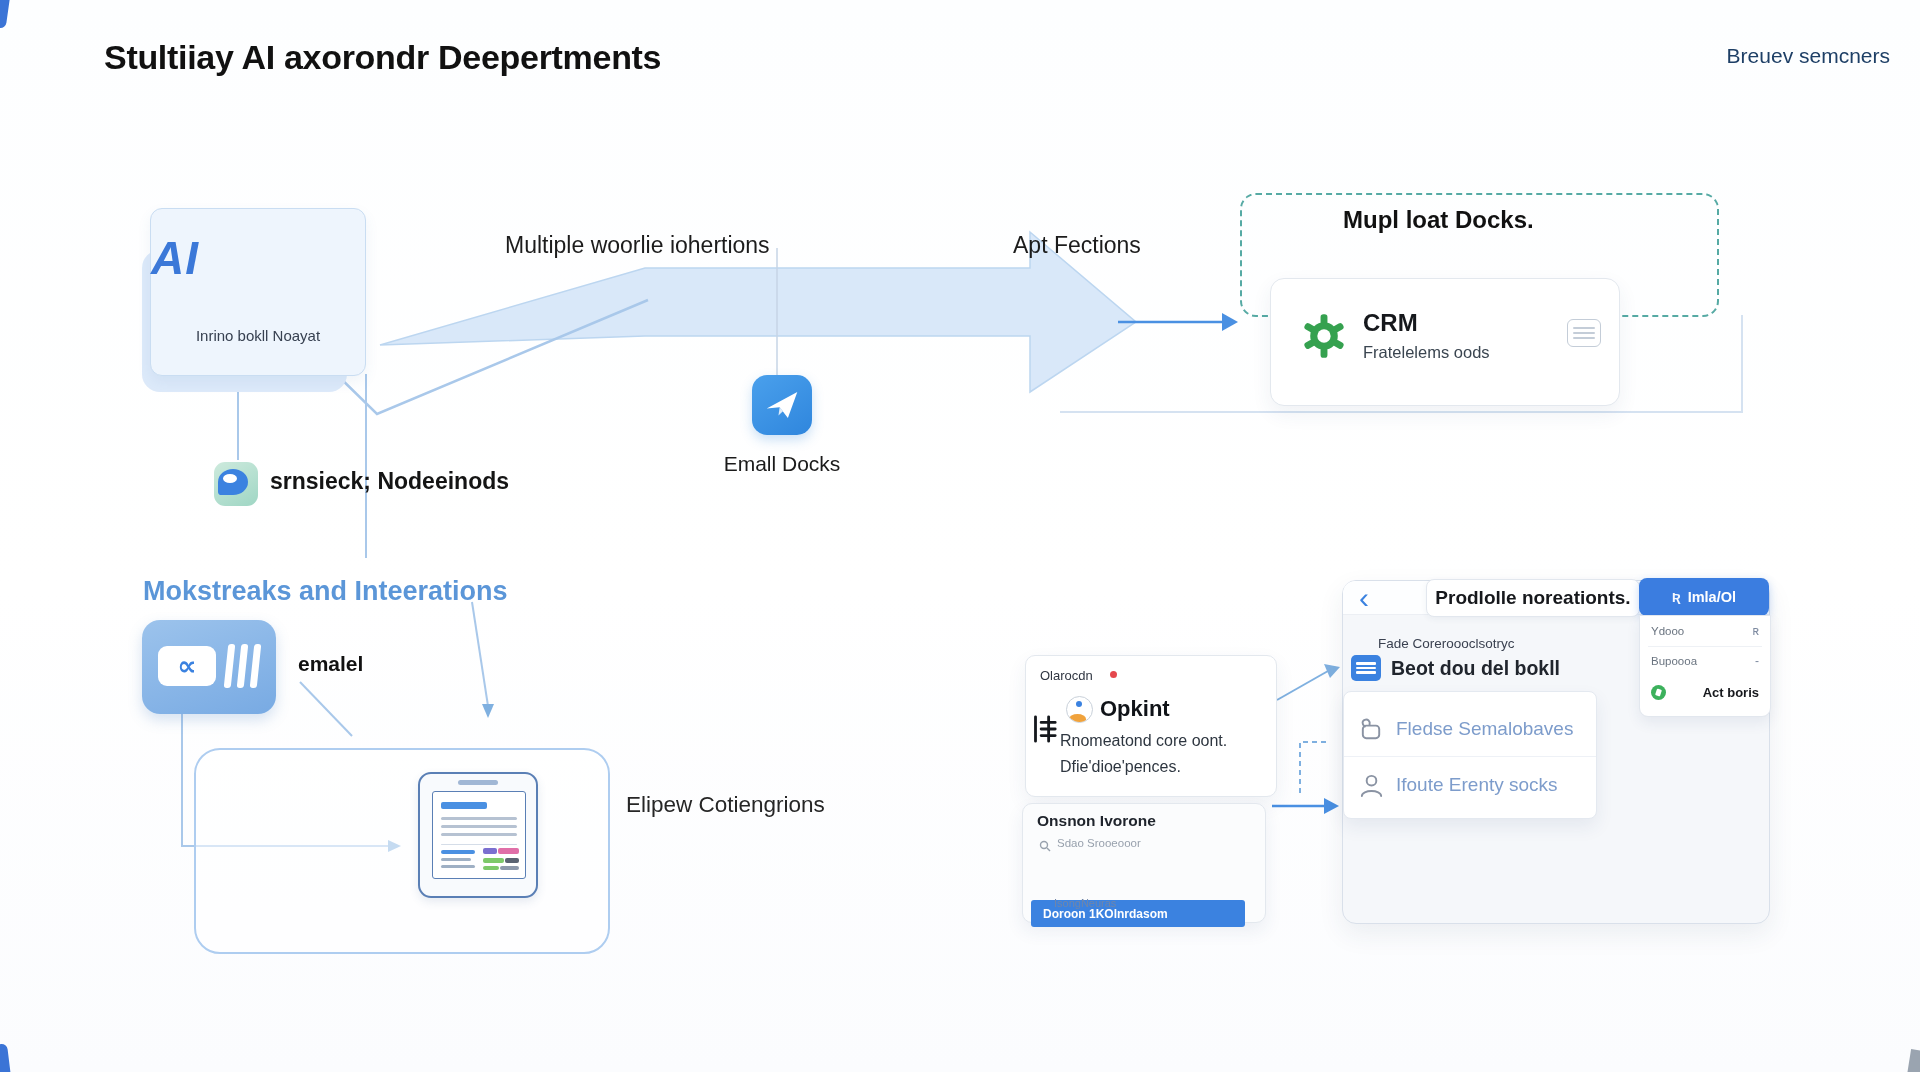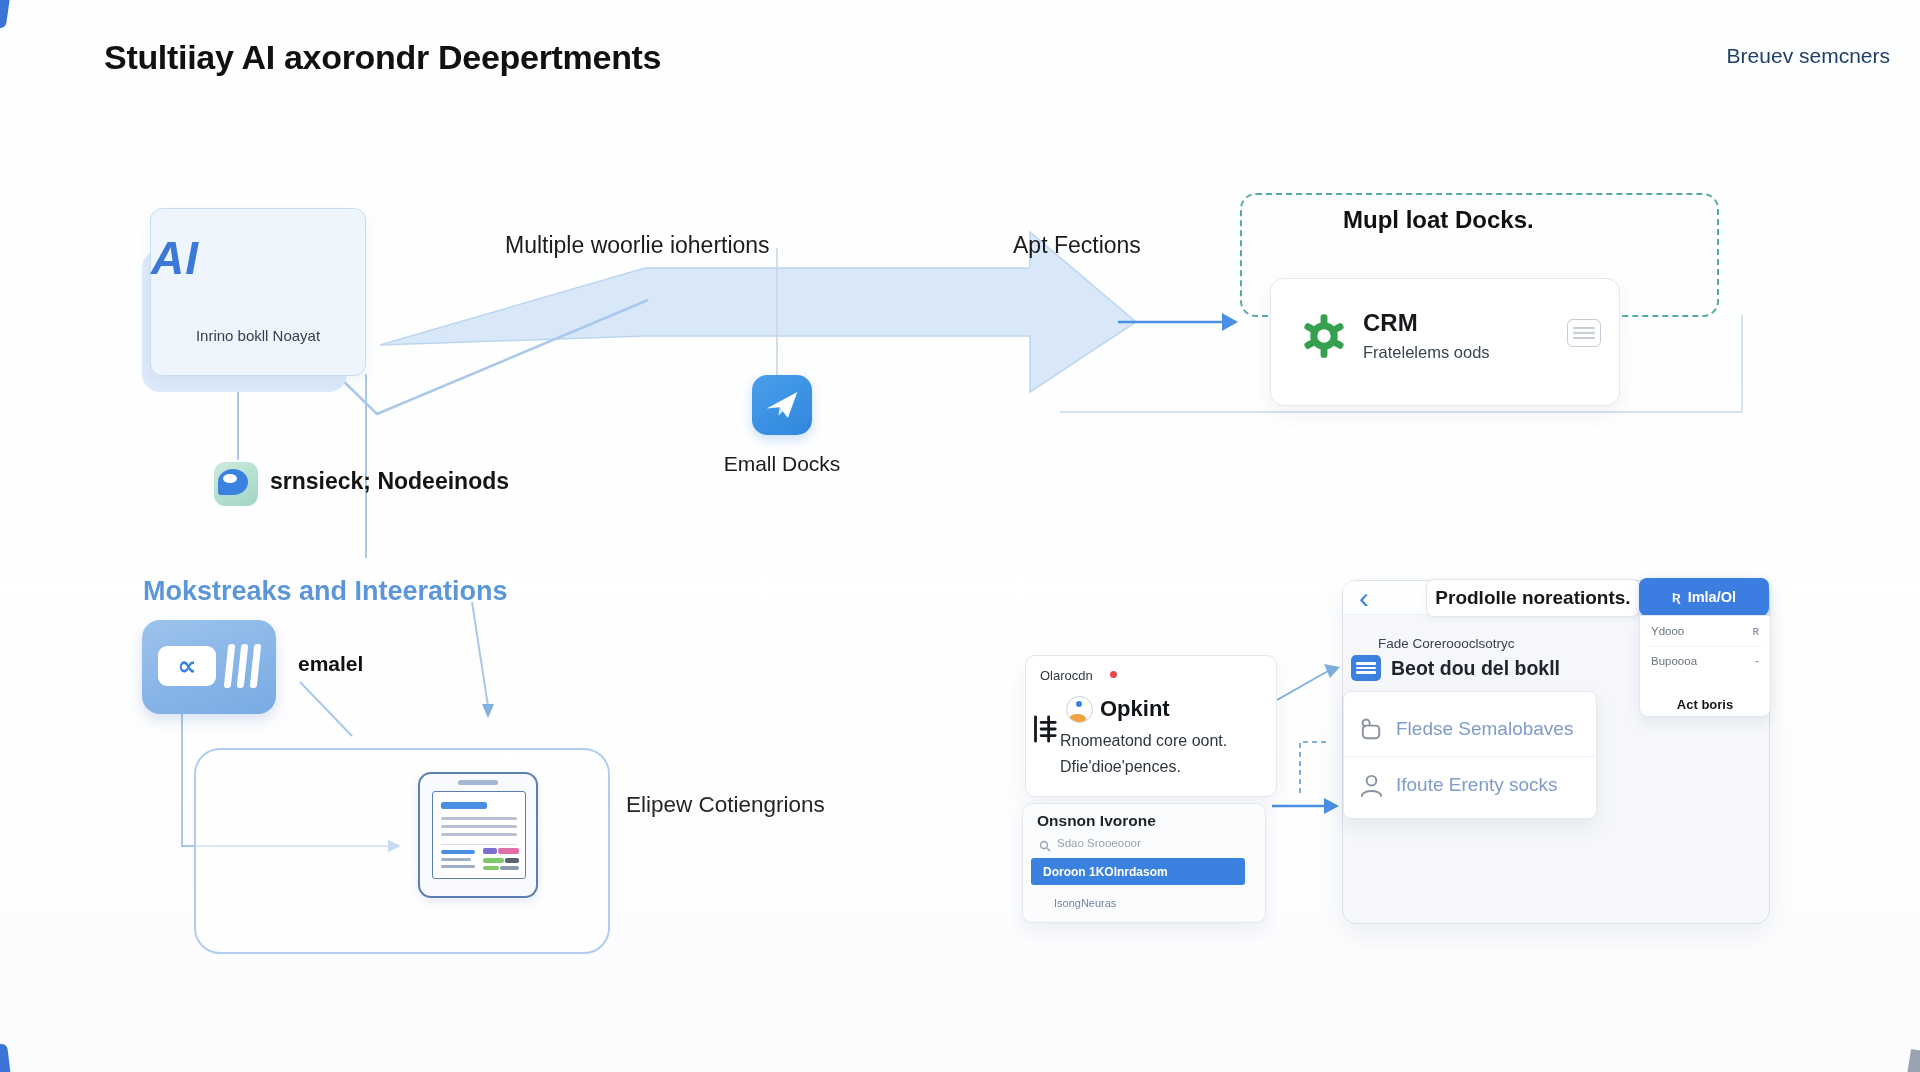--- a/index.html
+++ b/index.html
@@ -60,21 +60,21 @@
   .opkint-title{font-size:22px;font-weight:bold;color:#101318;}
   .opkint-line{font-size:16px;color:#2e3640;}
   .avatar-circ{width:25px;height:25px;border-radius:50%;border:1.5px solid #c9d1da;background:#fff;position:relative;overflow:hidden;}
   .avatar-circ::after{content:"";position:absolute;left:2px;bottom:-2px;width:17px;height:10px;background:#f0a23c;border-radius:50% 50% 0 0;}
   .avatar-circ::before{content:"";position:absolute;left:9px;top:4px;width:6px;height:6px;border-radius:50%;background:#3b82e0;}
   
   .picker{background:#fbfcfd;border:1px solid #e3e8ee;border-radius:10px;box-shadow:0 8px 18px rgba(40,70,110,.08);}
   .picker-header{font-size:15.5px;font-weight:bold;color:#1f242c;}
   .picker-search{font-size:11.5px;color:#98a1ad;}
   .picker-selected{background:#3b82e0;border-radius:3px;color:#fff;font-size:12px;font-weight:bold;
-                   display:flex;align-items:center;padding:0 12px;box-sizing:border-box;}
+                   display:flex;align-items:center;padding:0 12px;box-sizing:border-box;margin-top:42px;}
   .picker-item{font-size:11px;color:#7186a8;}
   .mini-sq{background:#3b82e0;border-radius:3px;position:relative;}
   .mini-sq::after{content:"";position:absolute;left:2px;top:4px;right:2px;height:2px;background:#fff;border-radius:1px;}
   
   .panel{background:#f5f7fa;border:1.5px solid #d9e0ea;border-radius:14px;box-shadow:0 10px 26px rgba(40,60,90,.08);}
   .panel-headstrip{background:#fdfeff;border-radius:12px 12px 0 0;border-bottom:1px solid #eceff4;}
   .back-chevron{font-size:30px;color:#3b82e0;line-height:1;}
   .panel-titlebox{background:#fff;border:1px solid #e2e7ee;border-radius:8px;box-shadow:0 2px 6px rgba(40,70,110,.06);
                   display:flex;align-items:center;justify-content:center;font-size:19px;font-weight:bold;color:#16181c;}
   .panel-btn{background:#3b7de0;border-radius:8px;color:#fff;font-size:14.5px;font-weight:bold;
@@ -300,20 +300,20 @@
     <div class="abs minicard" style="left:296px;top:34px;width:130px;height:100px;">
       <div class="minirow" style="height:30px;">
         <span>Ydooo</span>
         <span class="riconic">ʀ</span>
       </div>
       <div class="minidiv"></div>
       <div class="minirow" style="height:28px;">
         <span>Bupoooa</span>
         <span class="riconic">-</span>
       </div>
-      <div class="minirow" style="height:34px;justify-content:center;gap:24px;flex-direction:column;">
+      <div class="minirow" style="height:34px;justify-content:space-between;gap:24px;">
         <span class="green-dot-ic"></span>
         <span class="actions-label">Act boris</span>
       </div>
     </div>
   </div>
 
 </div>
 
 </body></html>

